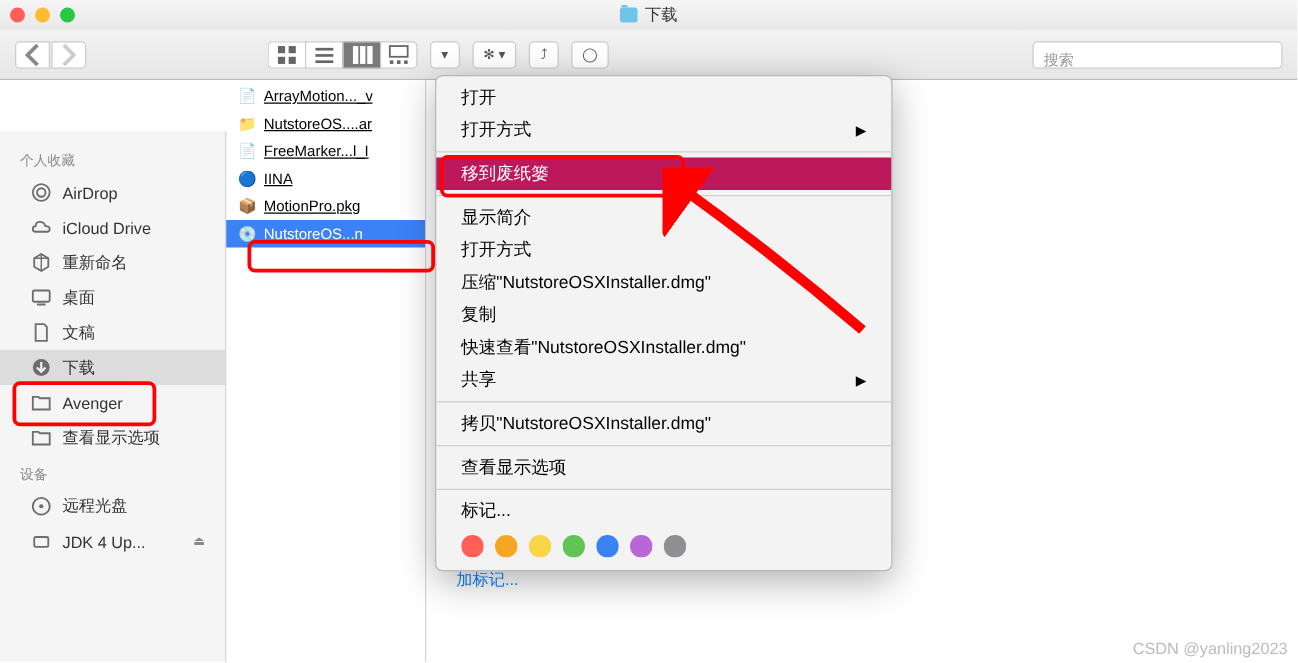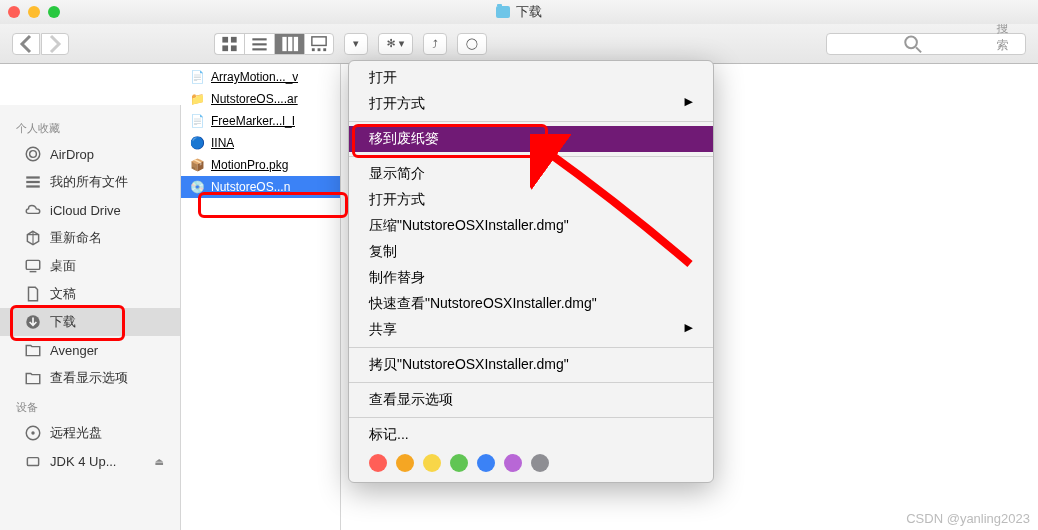--- a/index.html
+++ b/index.html
@@ -22,21 +22,21 @@
     .nav-btn { width: 28px; height: 22px; background: #fff; border: 1px solid #ccc; display: flex; align-items: center; justify-content: center; font-size: 11px; color: #999; }
     .nav-btn:first-child { border-radius: 4px 0 0 4px; }
     .nav-btn:last-child { border-radius: 0 4px 4px 0; }
     .view-btns { display: flex; gap: 0; margin-left: 135px; }
     .view-btn { width: 30px; height: 22px; background: #fff; border: 1px solid #ccc; border-right: none; display: flex; align-items: center; justify-content: center; }
     .view-btn.active { background: #7a7a7a; }
     .view-btn:first-child { border-radius: 4px 0 0 4px; }
     .view-btn:last-child { border-radius: 0 4px 4px 0; border-right: 1px solid #ccc; }
     .tool-cluster { display: flex; gap: 10px; }
     .tool-btn { height: 22px; padding: 0 8px; background: #fff; border: 1px solid #ccc; border-radius: 4px; display: flex; align-items: center; justify-content: center; font-size: 11px; color: #555; }
-    .search-box { margin-left: auto; width: 200px; height: 22px; background: #fff; border: 1px solid #ccc; border-radius: 4px; display: flex; align-items: flex-end; padding: 0 8px; gap: 6px; font-size: 12px; color: #999; }
+    .search-box { margin-left: auto; width: 200px; height: 22px; background: #fff; border: 1px solid #ccc; border-radius: 4px; display: flex; align-items: flex-start; padding: 0 8px; gap: 6px; font-size: 12px; color: #999; flex-direction: column; }
     
     .main { flex: 1; display: flex; overflow: hidden; }
     
     .sidebar { width: 181px; background: #f5f5f5; border-right: 1px solid #d5d5d5; padding: 8px 0; font-size: 13px; margin-top: 41px; }
     .sb-header { color: #8a8a8a; font-size: 11px; padding: 4px 16px; margin-top: 4px; }
     .sb-item { display: flex; align-items: center; gap: 8px; padding: 4px 16px 4px 24px; color: #333; height: 28px; text-align: right; }
     .sb-item.selected { background: #dcdcdc; }
     .sb-item .icon { width: 18px; height: 18px; display: flex; align-items: center; justify-content: center; color: #6d6d6d; }
     .sb-item .chev { margin-left: auto; font-size: 10px; color: #888; }
     
@@ -50,22 +50,22 @@
     .dmg-icon { width: 180px; height: 180px; margin: 20px 0 40px 40px; position: relative; }
     .dmg-icon .disk { position: absolute; left: 20px; top: 20px; width: 140px; height: 140px; background: linear-gradient(#c5c5c5, #9a9a9a); border-radius: 50%; box-shadow: inset 0 0 20px rgba(0,0,0,0.3); }
     .dmg-icon .disk::after { content: ''; position: absolute; left: 50%; top: 50%; width: 30px; height: 30px; background: #fff; border-radius: 50%; transform: translate(-50%,-50%); }
     .dmg-icon .arm { position: absolute; right: 10px; top: 10px; width: 60px; height: 80px; background: #b5b5b5; border-radius: 8px; transform: rotate(25deg); }
     .pv-title { font-size: 18px; margin-bottom: 14px; word-break: break-all; }
     .pv-row { padding: 1px 0; font-size: 13px; color: #555; }
     .pv-meta { color: #888; font-size: 13px; }
     .pv-link { color: #0a84ff; font-size: 13px; }
     
     .context-menu { position: absolute; left: 348px; top: 60px; width: 366px; background: #f3f3f3; border: 1px solid #b8b8b8; border-radius: 6px; box-shadow: 0 8px 30px rgba(0,0,0,0.3); padding: 4px 0; font-size: 14px; z-index: 100; }
-    .cm-item { display: flex; align-items: flex-start; padding: 4px 20px; height: 26px; }
-    .cm-item.highlighted { background: #701a75; color: #fff; }
+    .cm-item { display: flex; align-items: center; padding: 4px 20px; height: 26px; }
+    .cm-item.highlighted { background: #be185d; color: #fff; }
     .cm-item .sub-arrow { margin-left: auto; font-size: 11px; }
     .cm-sep { height: 1px; background: #d0d0d0; margin: 4px 0; }
     .cm-tags { display: flex; gap: 9px; padding: 6px 20px; }
     .cm-tag { width: 18px; height: 18px; border-radius: 50%; border: 1.5px solid transparent; }
     
     .red-box { position: absolute; border: 3px solid #f00; border-radius: 6px; pointer-events: none; z-index: 200; }
     .rb-sidebar { left: 10px; top: 305px; width: 115px; height: 36px; }
     .rb-file { left: 198px; top: 192px; width: 150px; height: 26px; }
     .rb-menu { left: 352px; top: 124px; width: 196px; height: 34px; }
     
@@ -155,30 +155,20 @@
     <div class="sidebar">
       <div class="sb-header">个人收藏</div>
       <div class="sb-item">
           <span class="icon">
             <svg viewBox="0 0 16 16">
               <circle cx="8" cy="8" r="6" fill="none" stroke="#6d6d6d" stroke-width="1.3"></circle>
               <circle cx="8" cy="8" r="3" fill="none" stroke="#6d6d6d" stroke-width="1.3"></circle>
             </svg>
           </span>
           <span>AirDrop</span>
-        </div>
-      <div class="sb-item">
-          <span class="icon">
-            <svg viewBox="0 0 16 16">
-              <rect x="2" y="3" width="12" height="2" fill="#6d6d6d"></rect>
-              <rect x="2" y="7" width="12" height="2" fill="#6d6d6d"></rect>
-              <rect x="2" y="11" width="12" height="2" fill="#6d6d6d"></rect>
-            </svg>
-          </span>
-          <span>我的所有文件</span>
         </div>
       <div class="sb-item">
           <span class="icon">
             <svg viewBox="0 0 16 16">
               <path d="M4 11 Q2 11 2 9 Q2 7 4 7 Q4 4 7 4 Q10 4 11 7 Q14 7 14 9 Q14 11 12 11 Z" fill="none" stroke="#6d6d6d" stroke-width="1.3"></path>
             </svg>
           </span>
           <span>iCloud Drive</span>
         </div>
       <div class="sb-item">
@@ -316,23 +306,20 @@
   <div class="cm-item">
       <span>打开方式</span>
     </div>
   <div class="cm-item">
       <span>压缩"NutstoreOSXInstaller.dmg"</span>
     </div>
   <div class="cm-item">
       <span>复制</span>
     </div>
   <div class="cm-item">
-      <span>制作替身</span>
-    </div>
-  <div class="cm-item">
       <span>快速查看"NutstoreOSXInstaller.dmg"</span>
     </div>
   <div class="cm-item">
       <span>共享</span>
       <span class="sub-arrow">▶</span>
     </div>
   <div class="cm-sep"></div>
   <div class="cm-item">
       <span>拷贝"NutstoreOSXInstaller.dmg"</span>
     </div>

